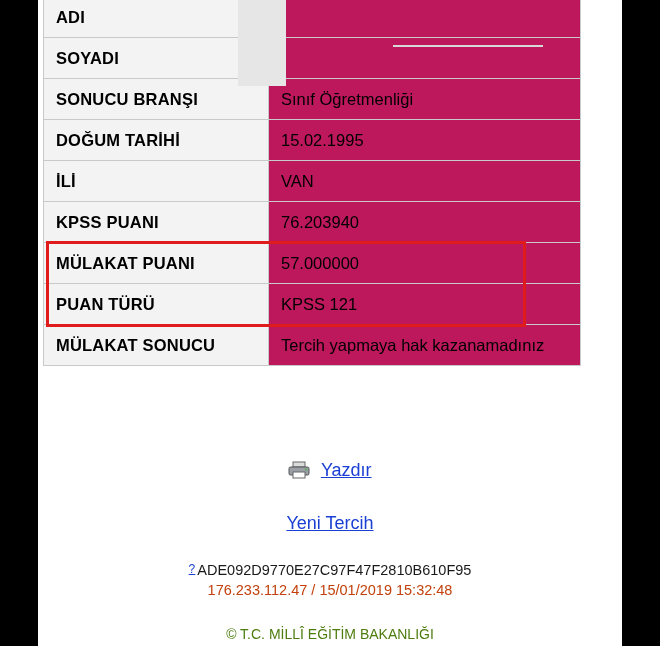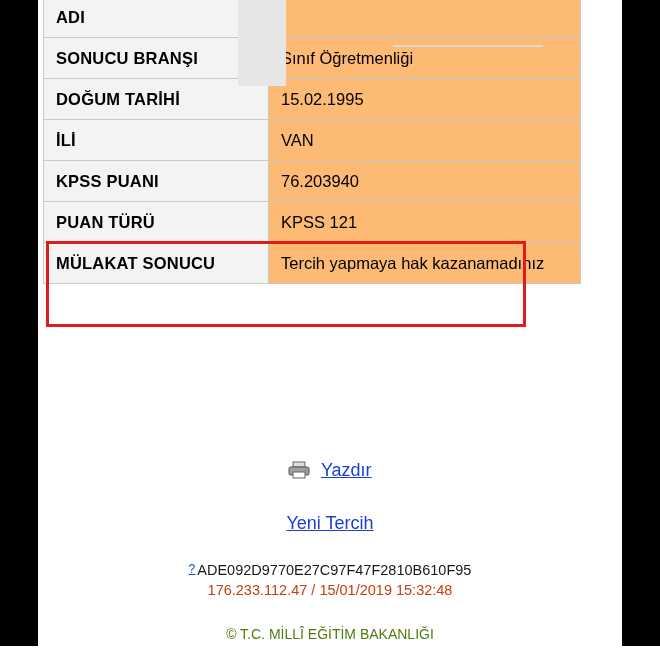--- a/index.html
+++ b/index.html
@@ -54,21 +54,21 @@
     background: #ffffff;
   }
   .result-table td.label {
     width: 200px;
     font-weight: bold;
     background: #f3f3f3;
     letter-spacing: .2px;
   }
   .result-table td.value {
     font-weight: normal;
-    background: #fdba74;
+    background: #be185d;
   }
 
   
   .occluder {
     position: absolute;
     left: 200px;
     top: 0;
     width: 48px;
     height: 86px;
     background: #e6e6e6;
@@ -192,34 +192,42 @@
 
 <div class="page">
 
   <table class="result-table">
     <tbody>
       <tr>
         <td class="label">ADI</td>
         <td class="value"></td>
       </tr>
       <tr>
+        <td class="label">SOYADI</td>
+        <td class="value"></td>
+      </tr>
+      <tr>
         <td class="label">SONUCU BRANŞI</td>
         <td class="value">Sınıf Öğretmenliği</td>
       </tr>
       <tr>
         <td class="label">DOĞUM TARİHİ</td>
         <td class="value">15.02.1995</td>
       </tr>
       <tr>
         <td class="label">İLİ</td>
         <td class="value">VAN</td>
       </tr>
       <tr>
         <td class="label">KPSS PUANI</td>
         <td class="value">76.203940</td>
+      </tr>
+      <tr>
+        <td class="label">MÜLAKAT PUANI</td>
+        <td class="value">57.000000</td>
       </tr>
       <tr>
         <td class="label">PUAN TÜRÜ</td>
         <td class="value">KPSS 121</td>
       </tr>
       <tr>
         <td class="label">MÜLAKAT SONUCU</td>
         <td class="value">Tercih yapmaya hak kazanamadınız</td>
       </tr>
     </tbody>

